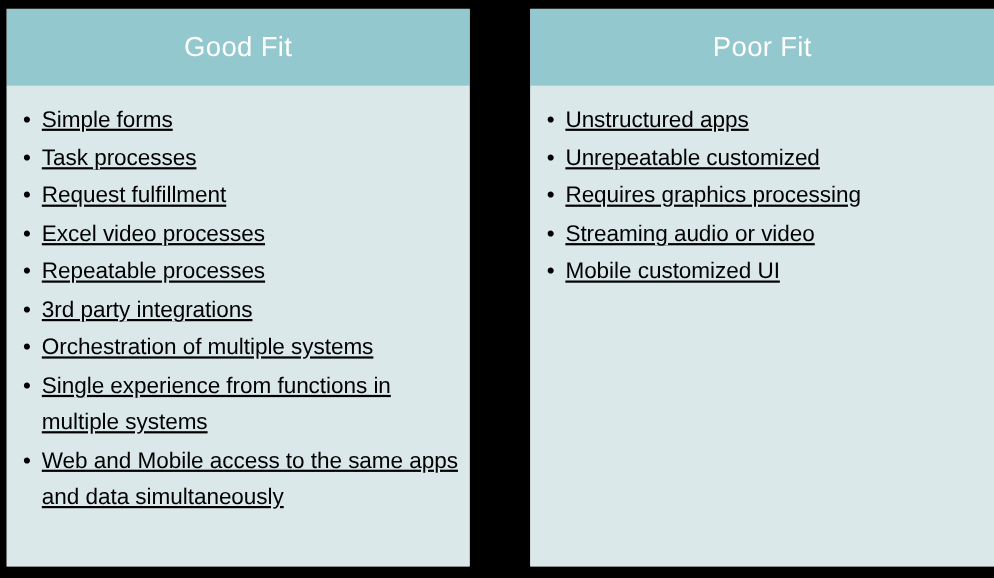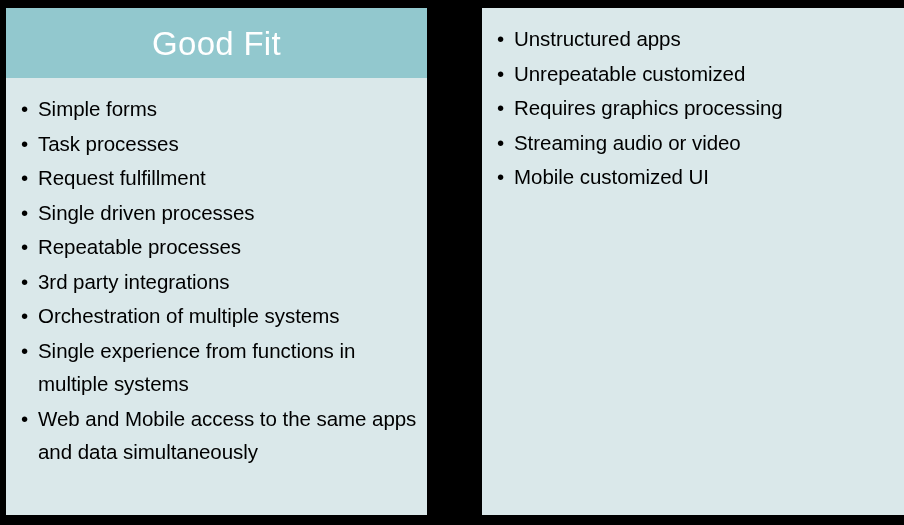--- a/index.html
+++ b/index.html
@@ -45,21 +45,21 @@
   }
 
   .panel-header {
     height: 70px;
     flex: 0 0 70px;
     background: #92c8ce;
     color: #ffffff;
     display: flex;
     align-items: center;
     justify-content: center;
-    font-size: 33px;
+    font-size: 25px;
     font-weight: 400;
     letter-spacing: 0.3px;
     line-height: 1;
   }
 
   .panel-body {
     flex: 1 1 auto;
     background: #dae8ea;
     padding: 14px 10px 0 10px;
     box-sizing: border-box;
@@ -85,20 +85,21 @@
     position: absolute;
     left: 5px;
     top: 0;
     line-height: 33.5px;
     font-size: 20.5px;
     color: #000000;
   }
 
   .bullet-text {
     display: block;
+    text-decoration: underline;
   }
 </style>
 </head>
 <body>
 
 <div class="board">
 
   <section class="panel panel-good">
     <div class="panel-header">Good Fit</div>
     <div class="panel-body">
@@ -110,21 +111,21 @@
           <li class="bullet-item">
             <span class="dot">•</span>
             <span class="bullet-text">Task processes</span>
           </li>
           <li class="bullet-item">
             <span class="dot">•</span>
             <span class="bullet-text">Request fulfillment</span>
           </li>
           <li class="bullet-item">
             <span class="dot">•</span>
-            <span class="bullet-text">Single driven processes</span>
+            <span class="bullet-text">Excel video processes</span>
           </li>
           <li class="bullet-item">
             <span class="dot">•</span>
             <span class="bullet-text">Repeatable processes</span>
           </li>
           <li class="bullet-item">
             <span class="dot">•</span>
             <span class="bullet-text">3rd party integrations</span>
           </li>
           <li class="bullet-item">
@@ -137,20 +138,21 @@
           </li>
           <li class="bullet-item">
             <span class="dot">•</span>
             <span class="bullet-text">Web and Mobile access to the same apps and data simultaneously</span>
           </li>
         </ul>
     </div>
   </section>
 
   <section class="panel panel-poor">
+    <div class="panel-header">Poor Fit</div>
     <div class="panel-body">
       <ul class="bullet-list">
           <li class="bullet-item">
             <span class="dot">•</span>
             <span class="bullet-text">Unstructured apps</span>
           </li>
           <li class="bullet-item">
             <span class="dot">•</span>
             <span class="bullet-text">Unrepeatable customized</span>
           </li>

